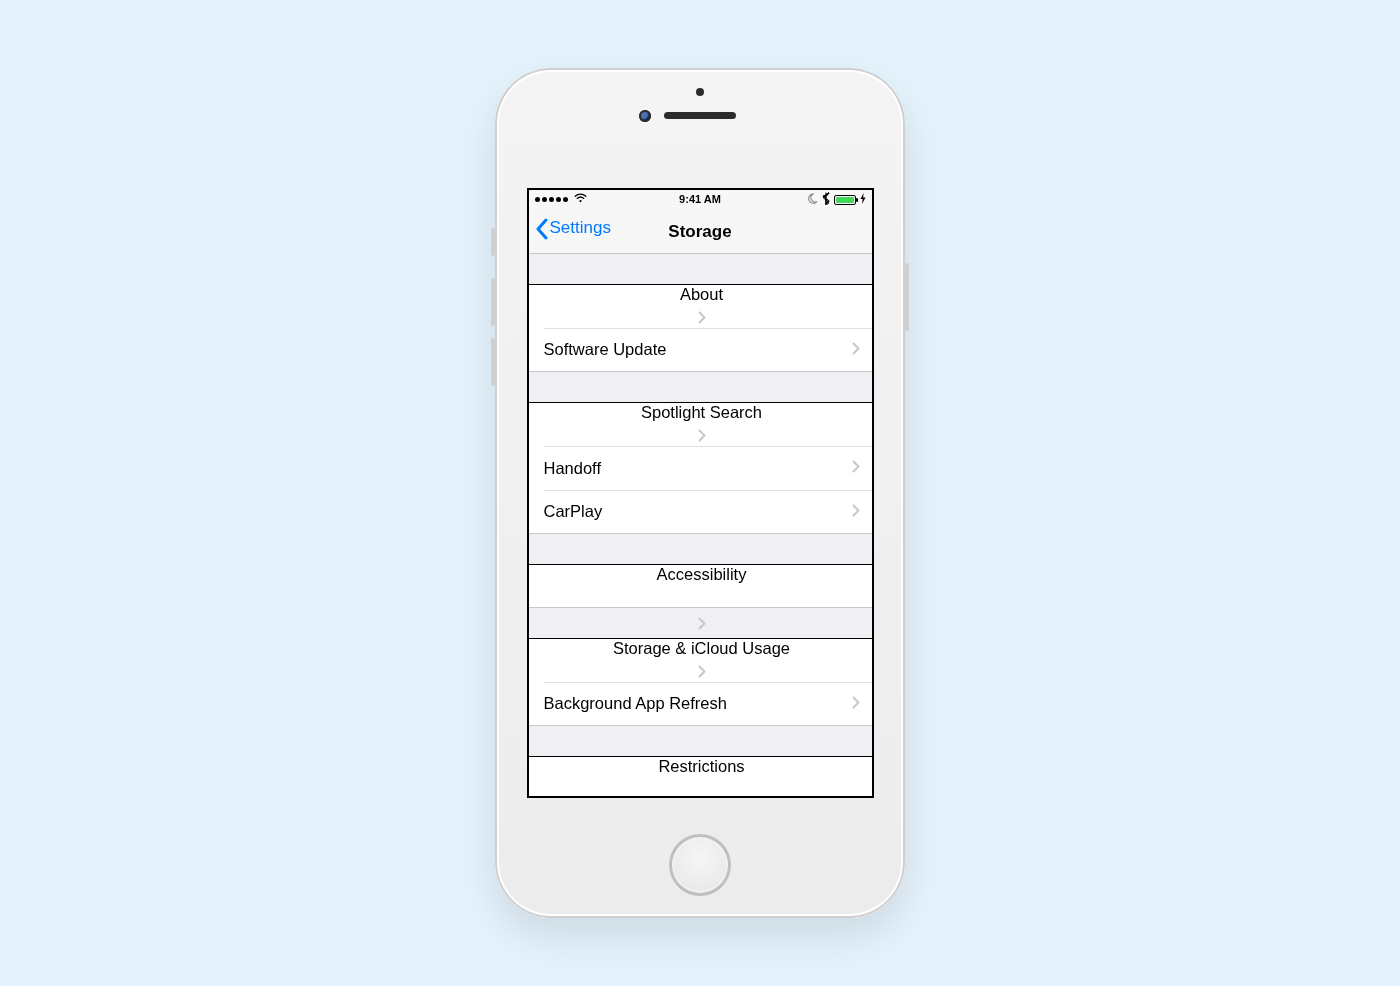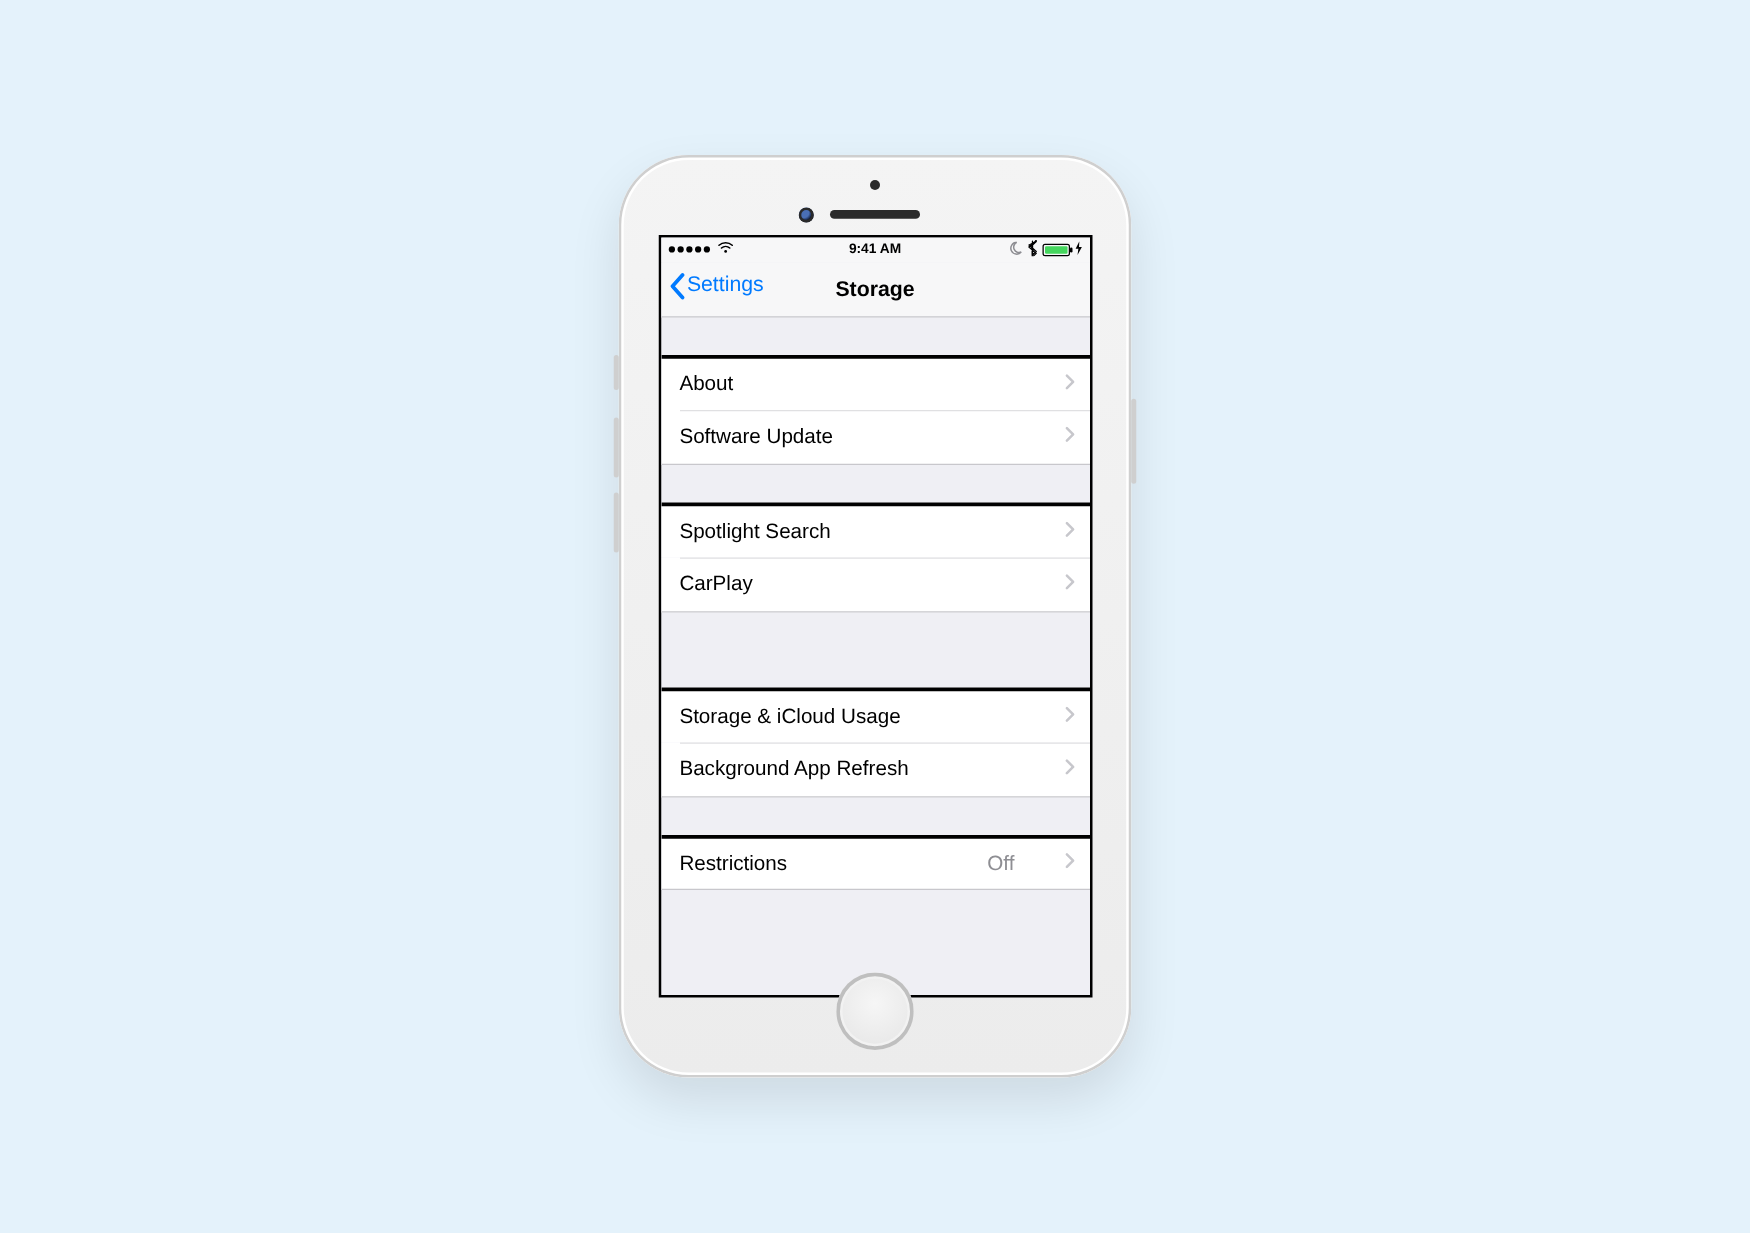--- a/index.html
+++ b/index.html
@@ -10,21 +10,21 @@
     display: flex;
     align-items: center;
     justify-content: center;
     width: 1400px;
     height: 986px;
   }
 
   
   .phone {
     width: 410px;
-    height: 738px;
+    height: 850px;
     background: linear-gradient(180deg, #f4f4f4, #ececec);
     border-radius: 56px;
     box-shadow:
       inset 0 0 0 2px #cfcfcf,
       inset 0 0 0 4px #fff,
       0 18px 40px rgba(0,0,0,0.10);
     position: relative;
     display: flex;
     align-items: center;
     justify-content: center;
@@ -138,21 +138,21 @@
   .section-gap.first { height: 30px; }
   .row {
     background: #fff;
     height: 44px;
     display: flex; align-items: center;
     padding: 0 12px 0 15px;
     border-top: 1px solid #d6d6d8;
     position: relative;
     cursor: pointer;
   }
-  .group .row:first-child { border-top: 3px solid #000000; }
+  .group .row:first-child { border-top: 1px solid #000000; flex-direction: column; }
   .group .row:last-child  { border-bottom: 1px solid #c8c7cc; gap: 32px; }
   .row + .row { border-top: none; }
   .row + .row::before {
     content: ""; position: absolute; top: 0; left: 15px; right: 0; height: 1px; background: #e0e0e2;
   }
   .row-label { font-size: 16.5px; color: #000; flex: 1; }
   .row-detail { font-size: 16.5px; color: #8e8e93; margin-right: 8px; margin-left: 40px; }
   .chev { color: #c7c7cc; }
 </style>
 </head>
@@ -241,27 +241,41 @@
         </div>
         <div class="section-gap"></div>
         <div class="group">
           <div class="row">
             <span class="row-label">Spotlight Search</span>
             <span class="chev"><svg width="8" height="13" viewBox="0 0 8 13">
                 <path d="M1.5 1.5 6.5 6.5l-5 5" fill="none" stroke="#c7c7cc" stroke-width="2" stroke-linecap="round" stroke-linejoin="round"></path>
               </svg></span>
           </div>
           <div class="row">
+            <span class="row-label">Handoff</span>
+            <span class="chev"><svg width="8" height="13" viewBox="0 0 8 13">
+                <path d="M1.5 1.5 6.5 6.5l-5 5" fill="none" stroke="#c7c7cc" stroke-width="2" stroke-linecap="round" stroke-linejoin="round"></path>
+              </svg></span>
+          </div>
+          <div class="row">
             <span class="row-label">CarPlay</span>
             <span class="chev"><svg width="8" height="13" viewBox="0 0 8 13">
                 <path d="M1.5 1.5 6.5 6.5l-5 5" fill="none" stroke="#c7c7cc" stroke-width="2" stroke-linecap="round" stroke-linejoin="round"></path>
               </svg></span>
           </div>
         </div>
         <div class="section-gap"></div>
+        <div class="group">
+          <div class="row">
+            <span class="row-label">Accessibility</span>
+            <span class="chev"><svg width="8" height="13" viewBox="0 0 8 13">
+                <path d="M1.5 1.5 6.5 6.5l-5 5" fill="none" stroke="#c7c7cc" stroke-width="2" stroke-linecap="round" stroke-linejoin="round"></path>
+              </svg></span>
+          </div>
+        </div>
         <div class="section-gap"></div>
         <div class="group">
           <div class="row">
             <span class="row-label">Storage &amp; iCloud Usage</span>
             <span class="chev"><svg width="8" height="13" viewBox="0 0 8 13">
                 <path d="M1.5 1.5 6.5 6.5l-5 5" fill="none" stroke="#c7c7cc" stroke-width="2" stroke-linecap="round" stroke-linejoin="round"></path>
               </svg></span>
           </div>
           <div class="row">
             <span class="row-label">Background App Refresh</span>

